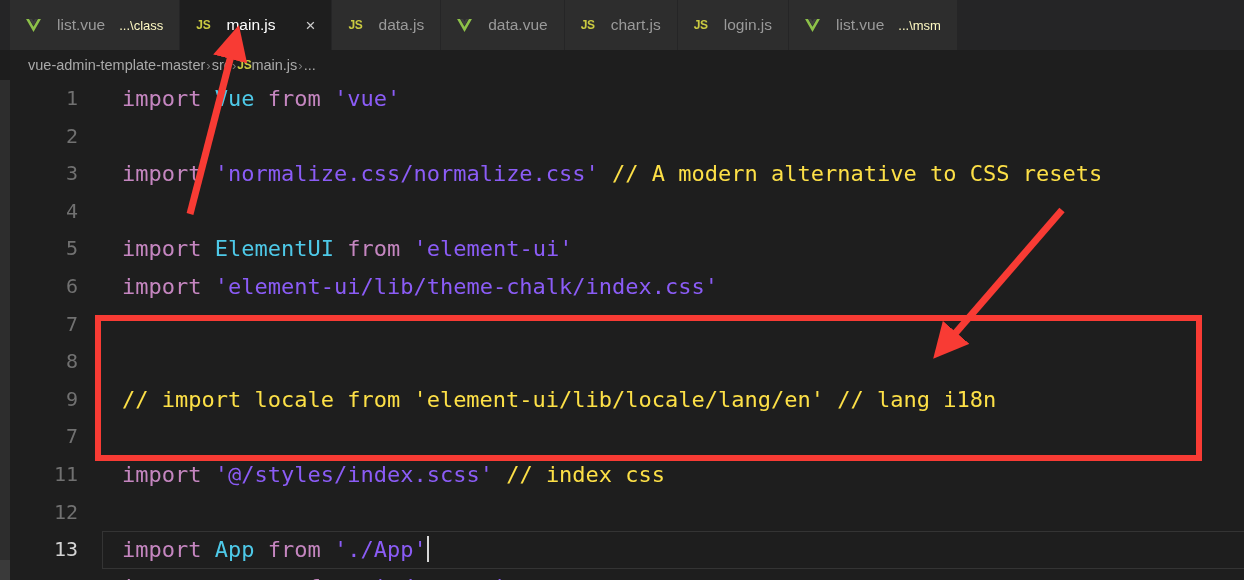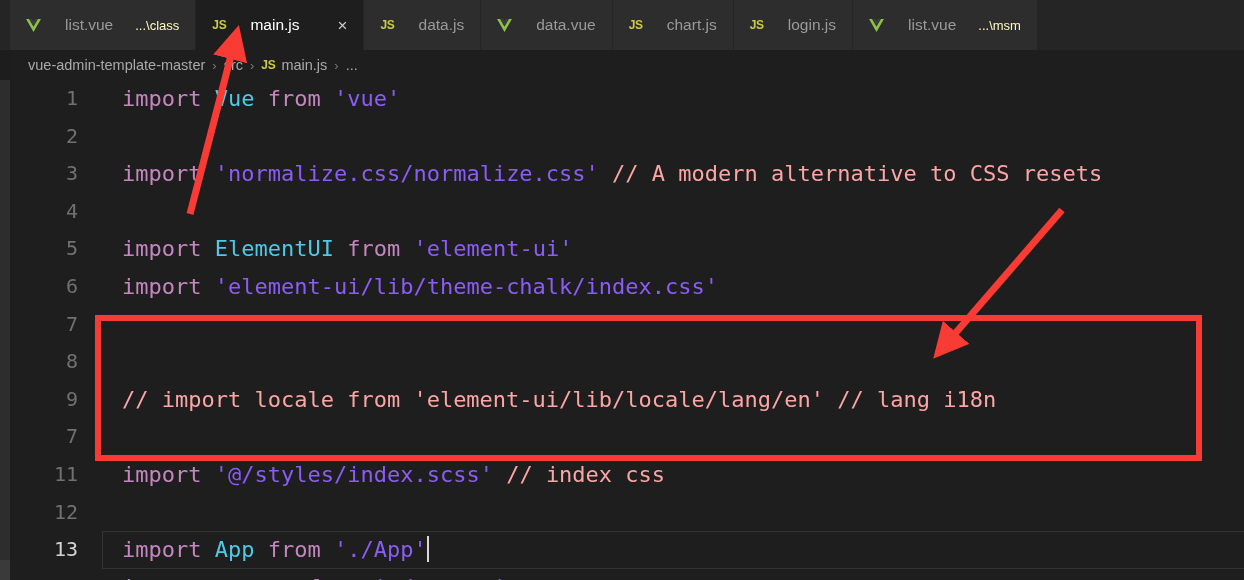--- a/index.html
+++ b/index.html
@@ -21,21 +21,21 @@
   .activity-sliver .seg-body { position:absolute; left:0; top:80px; width:10px; height:480px; background:#2d2d2d; }
   .activity-sliver .seg-bot { position:absolute; left:0; top:560px; width:10px; height:20px; background:#3a3a3a; }
 
   
   .tabbar {
     position:absolute; left:10px; top:0; width:1234px; height:50px;
     background:#252526; display:flex; align-items:stretch;
     overflow:hidden;
   }
   .tab {
-    display:flex; align-items:center; gap:24px;
+    display:flex; align-items:center; gap:16px;
     padding:0 16px; height:50px;
     background:#2d2d2d;
     border-right:1px solid #252526;
     color:#9a9a9a;
     font-size:15.5px;
     white-space:nowrap;
     position:relative;
     flex:0 0 auto;
   }
   .tab.active {
@@ -53,21 +53,21 @@
   .tab .tab-close {
     margin-left:14px; font-size:17px; color:#cccccc; line-height:1;
     font-family:"Liberation Sans", sans-serif;
   }
   .tab:not(.active) .tab-close { display:none; }
 
   
   .breadcrumbs {
     position:absolute; left:10px; top:50px; width:1234px; height:30px;
     background:#1e1e1e; display:flex; align-items:center;
-    padding-left:18px; gap:6px;
+    padding-left:18px; 
     color:#a9a9a9; font-size:14.5px; white-space:nowrap;
   }
   .breadcrumbs .sep { color:#7a7a7a; font-size:13px; padding:0 1px; }
   .breadcrumbs .crumb { color:#a9a9a9; }
   .breadcrumbs .crumb-js { color:#cbcb41; font-weight:bold; font-size:12px; letter-spacing:-0.3px; }
 
   
   .editor {
     position:absolute; left:10px; top:80px; width:1234px; height:500px;
     background:#1e1e1e; overflow:hidden;
@@ -91,21 +91,21 @@
   .code-text { padding-left:20px; position:relative; }
   .line.active-line .code-text-wrap {
     position:absolute; left:92px; right:-600px; top:0; height:37.6px;
     border:1px solid #343434;
   }
 
   
   .kw      { color:#c586c0; }
   .ident   { color:#4ec9e8; }
   .str     { color:#8b5cf6; }
-  .cmt     { color:#fca5a5; }
+  .cmt     { color:#fde047; }
   .plain   { color:#d4d4d4; }
 
   .cursor {
     display:inline-block; width:2px; height:26px; background:#d7d7d7;
     vertical-align:-5px; margin-left:0px;
   }
 
   .fold-hint {
     position:absolute; left:333px; top:24px;
     color:#777; font-size:14px; letter-spacing:1px;

